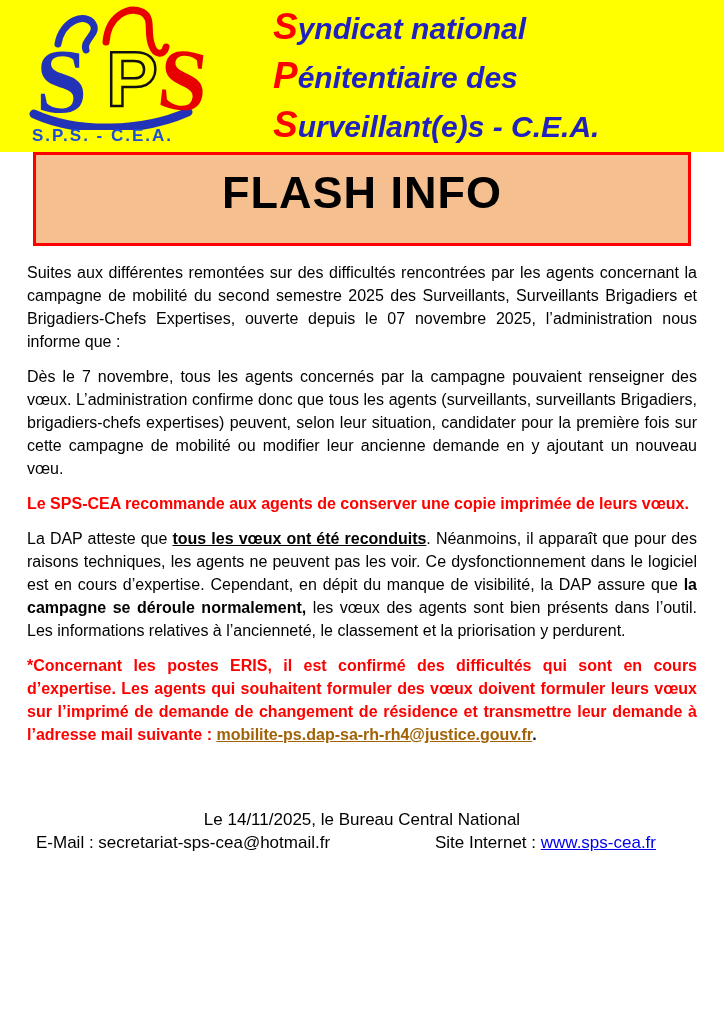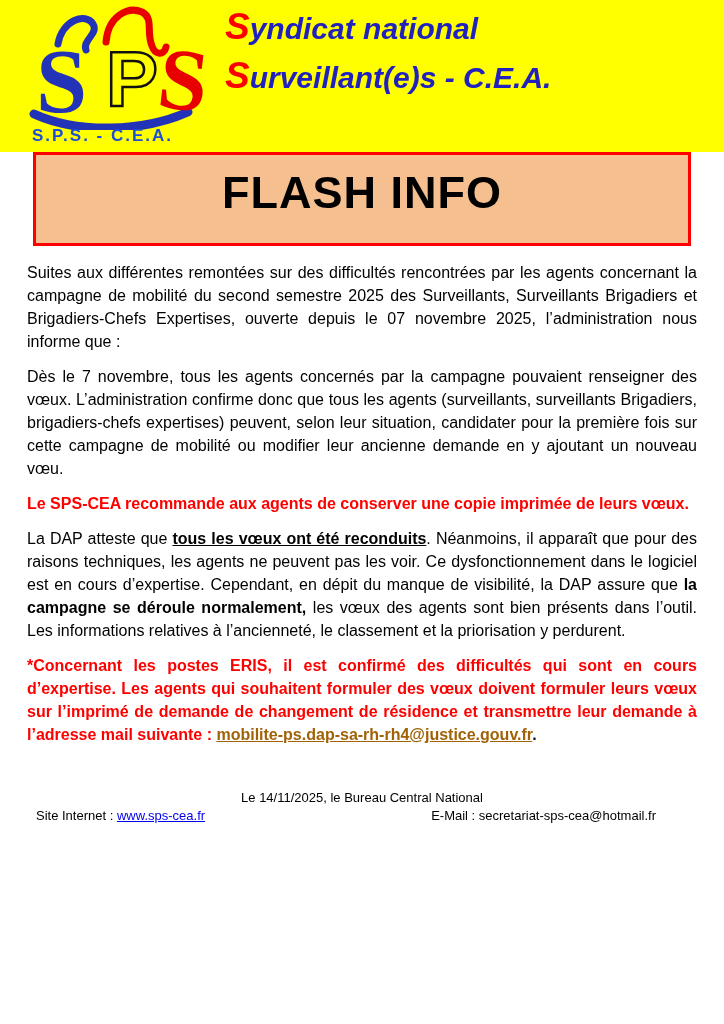--- a/index.html
+++ b/index.html
@@ -35,20 +35,21 @@
     letter-spacing: 2px;
     color: #1d4ed8;
   }
   .org-title {
     padding-top: 12px;
     font-style: italic;
     font-weight: bold;
     font-size: 30px;
     color: #2121BD;
     line-height: 30px;
+    margin-left: 48px;
   }
   .org-line { margin-bottom: 17px; white-space: nowrap; }
   .org-line .cap { color: #FF0000; font-size: 37px; }
 
   
   .flash-box {
     margin: 0 33px;
     background: #F6BF90;
     border: 3px solid #FF0000;
     text-align: center;
@@ -84,21 +85,21 @@
   .pre-gap { margin-top: 30px !important; }
   .email-link {
     color: #a16207;
     font-weight: bold;
     text-decoration: underline;
     cursor: pointer;
   }
   .dark-dot { color: #111; }
 
   
-  .footer { margin-top: 44px; font-size: 13px; }
+  .footer { margin-top: 64px; font-size: 17px; }
   .date-line { text-align: center; margin-bottom: 3px; }
   .contact-row {
     display: flex;
     justify-content: space-between;
     margin: 0 68px 0 36px;
   }
   .site-link {
     color: #0000EE;
     text-decoration: underline;
     cursor: pointer;
@@ -122,20 +123,21 @@
         <path d="M 16 112 C 60 132, 125 130, 170 110" fill="none" stroke="#2233B8" stroke-width="9" stroke-linecap="round"></path>
 
         <text x="88" y="104" font-family="Liberation Sans, sans-serif" font-size="78" font-weight="bold" fill="#FFFF00" stroke="#111111" stroke-width="2.5">P</text>
 
         <text x="142" y="108" font-family="Liberation Serif, serif" font-size="88" font-weight="bold" fill="#E80000" transform="rotate(7 170 70)">S</text>
       </svg>
       <div class="logo-caption">S.P.S. - C.E.A.</div>
     </div>
     <div class="org-title">
       <div class="org-line"><span class="cap">S</span><span>yndicat national</span></div>
+      <div class="org-line"><span class="cap">P</span><span>énitentiaire des</span></div>
       <div class="org-line"><span class="cap">S</span><span>urveillant(e)s - C.E.A.</span></div>
     </div>
   </header>
 
   <section class="flash-box">
     <div class="flash-title">FLASH INFO</div>
   </section>
 
   <main class="body-text">
     <p>Suites aux différentes remontées sur des difficultés rencontrées par les agents concernant la campagne de mobilité du second semestre 2025 des Surveillants, Surveillants Brigadiers et Brigadiers-Chefs Expertises, ouverte depuis le 07 novembre 2025, l’administration nous informe que :</p>
@@ -147,18 +149,18 @@
 
     <p><span>La DAP atteste que </span><span class="bold ul">tous les vœux ont été reconduits</span><span>. Néanmoins, il apparaît que pour des raisons techniques, les agents ne peuvent pas les voir. Ce dysfonctionnement dans le logiciel est en cours d’expertise. Cependant, en dépit du manque de visibilité, la DAP assure que </span><span class="bold">la campagne se déroule normalement,</span><span> les vœux des agents sont bien présents dans l’outil. Les informations relatives à l’ancienneté, le classement et la priorisation y perdurent.</span></p>
 
 
     <p class="red bold"><span>*Concernant les postes ERIS, il est confirmé des difficultés qui sont en cours d’expertise. Les agents qui souhaitent formuler des vœux doivent formuler leurs vœux sur l’imprimé de demande de changement de résidence et transmettre leur demande à l’adresse mail suivante : </span><a class="email-link">mobilite-ps.dap-sa-rh-rh4@justice.gouv.fr</a><span class="dark-dot">.</span></p>
   </main>
 
   <footer class="footer">
     <div class="date-line">Le 14/11/2025, le Bureau Central National</div>
     <div class="contact-row">
+      <div>E-Mail : secretariat-sps-cea@hotmail.fr</div>
       <div><span>Site Internet : </span><a class="site-link">www.sps-cea.fr</a></div>
-      <div>E-Mail : secretariat-sps-cea@hotmail.fr</div>
     </div>
   </footer>
 
 </div>
 
 </body></html>

